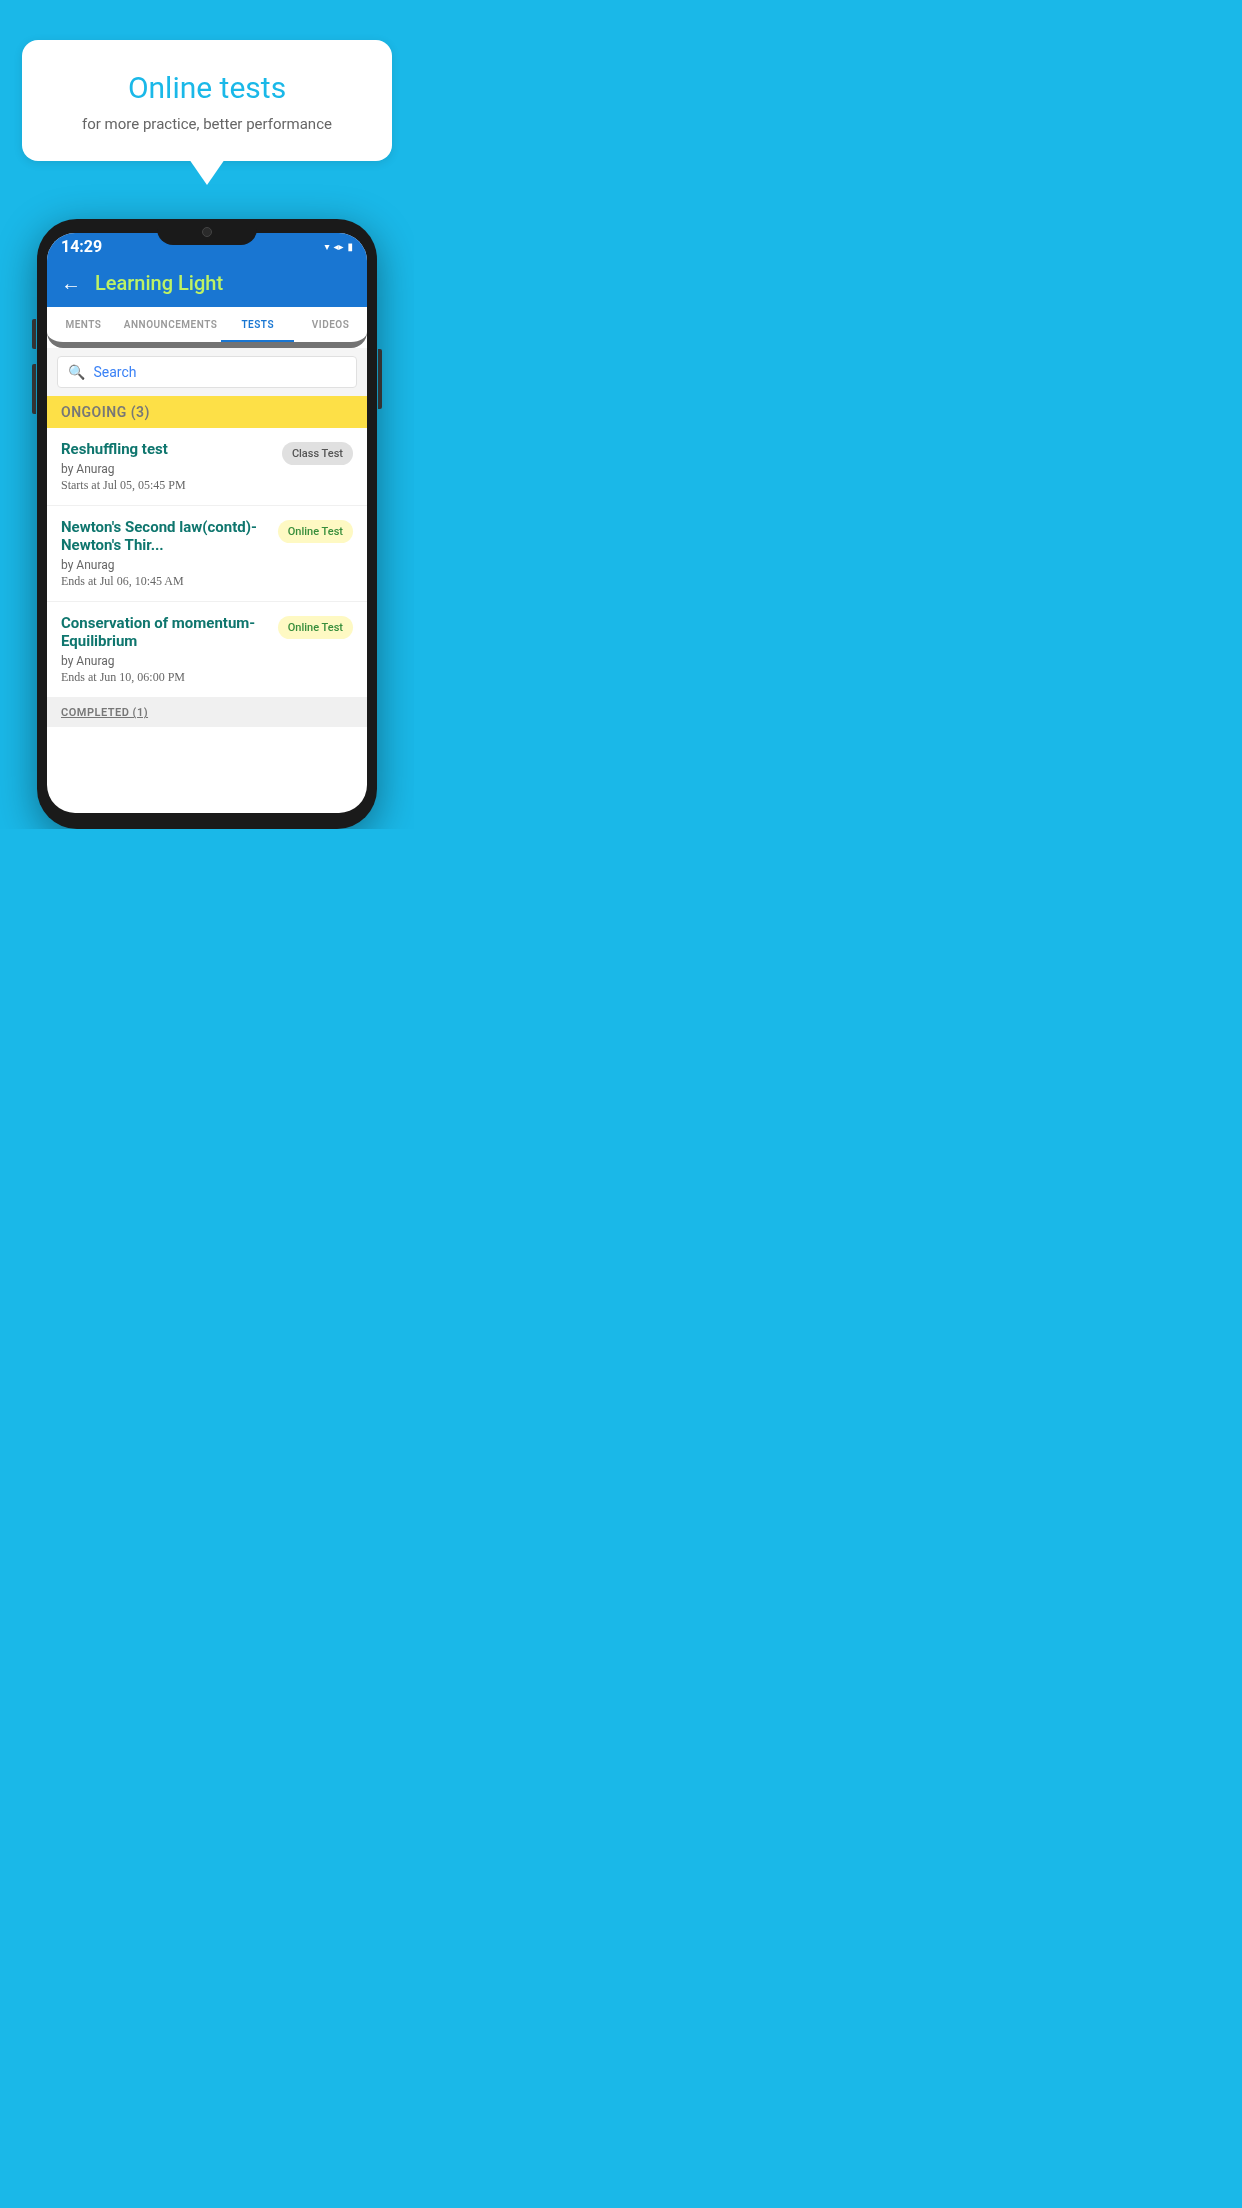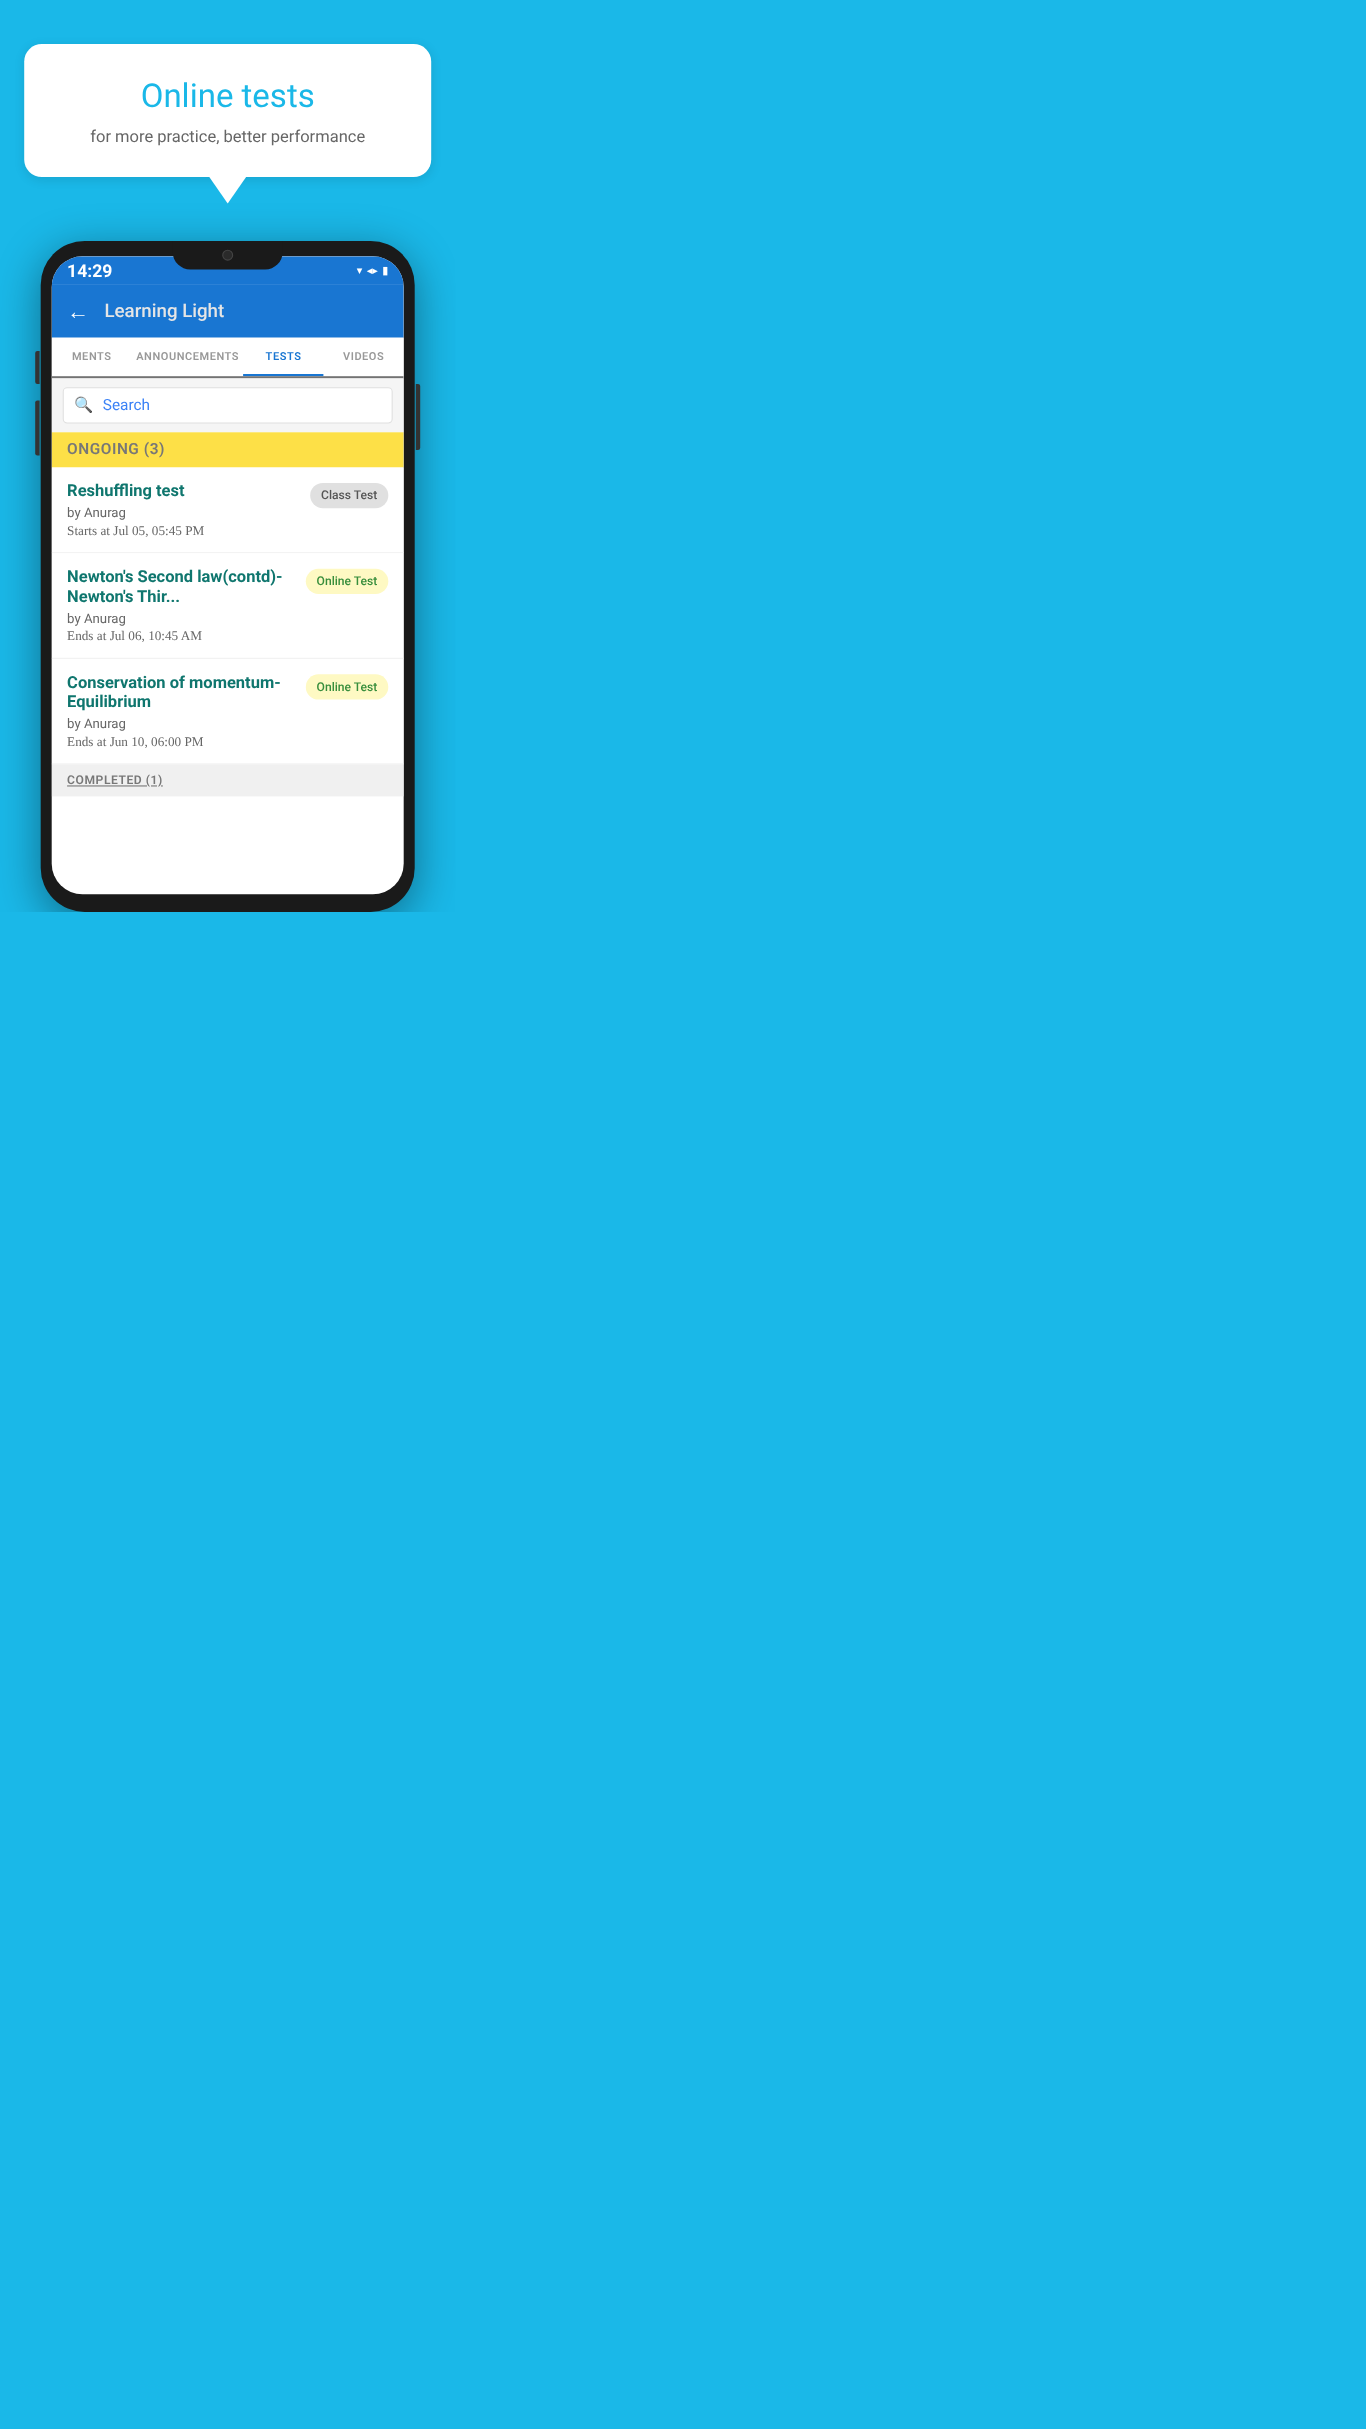--- a/index.html
+++ b/index.html
@@ -176,31 +176,32 @@
     }
 
     .back-arrow {
       color: white;
       font-size: 20px;
       margin-right: 14px;
       cursor: pointer;
     }
 
     .app-title {
-      color: #e5e5e5;
-      font-size: 17px;
+      color: #bef264;
+      font-size: 20px;
       font-weight: 500;
     }
 
     
     .tabs-bar {
       background: white;
       display: flex;
-      border-bottom: 2px solid #737373;
+      border-bottom: 6px solid #737373;
       overflow: hidden;
+      border-radius: 16px;
     }
 
     .tab-item {
       flex: 1;
       text-align: center;
       padding: 12px 4px;
       font-size: 10px;
       color: #999;
       font-weight: 600;
       letter-spacing: 0.5px;

